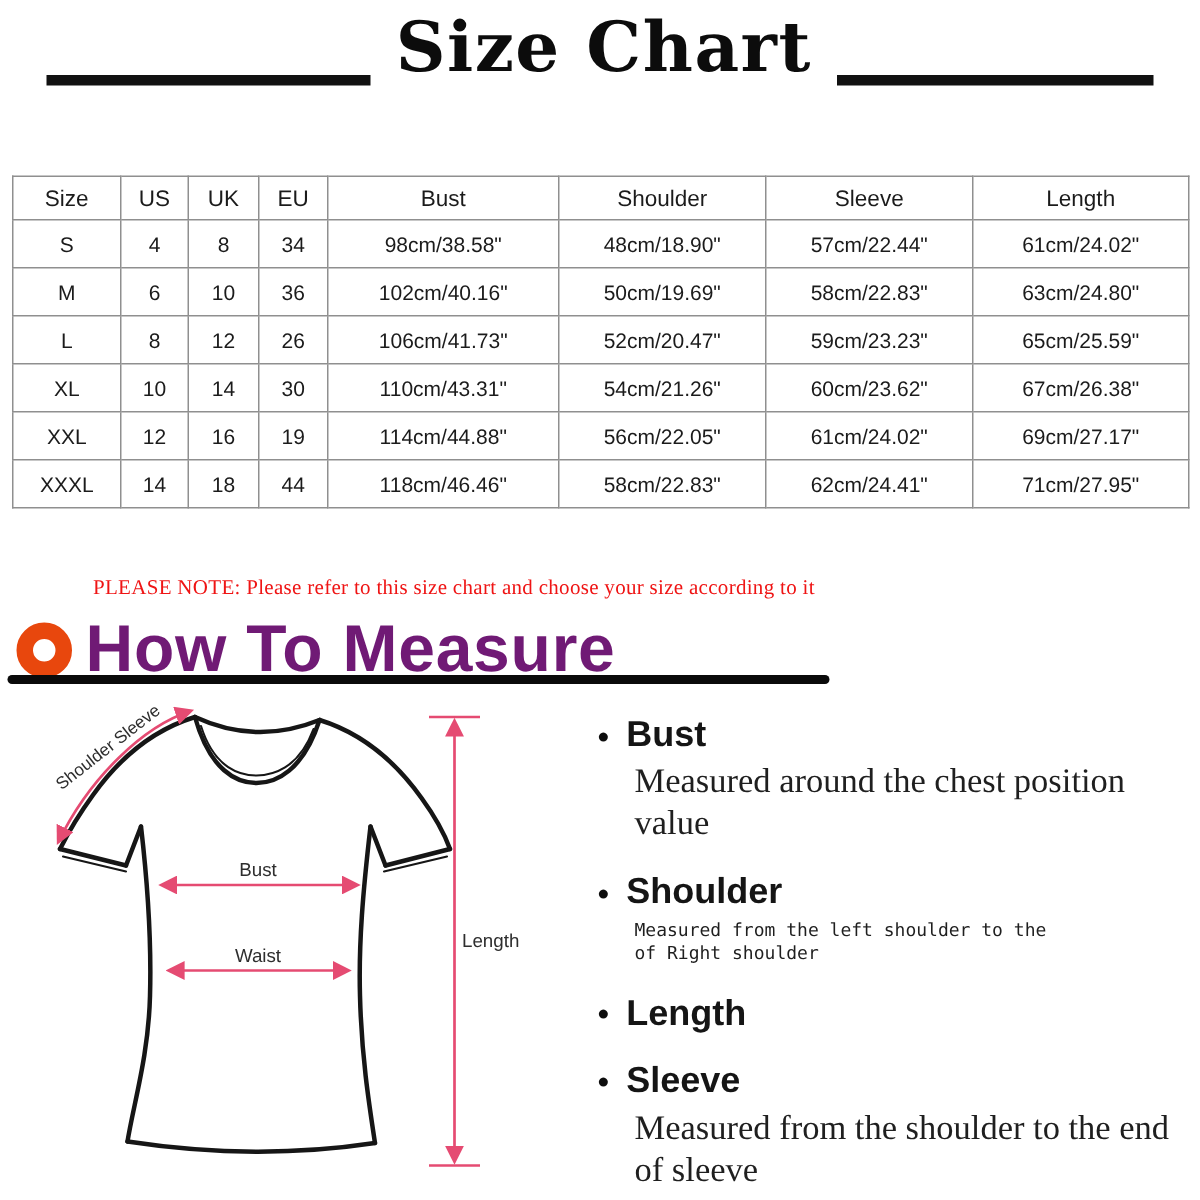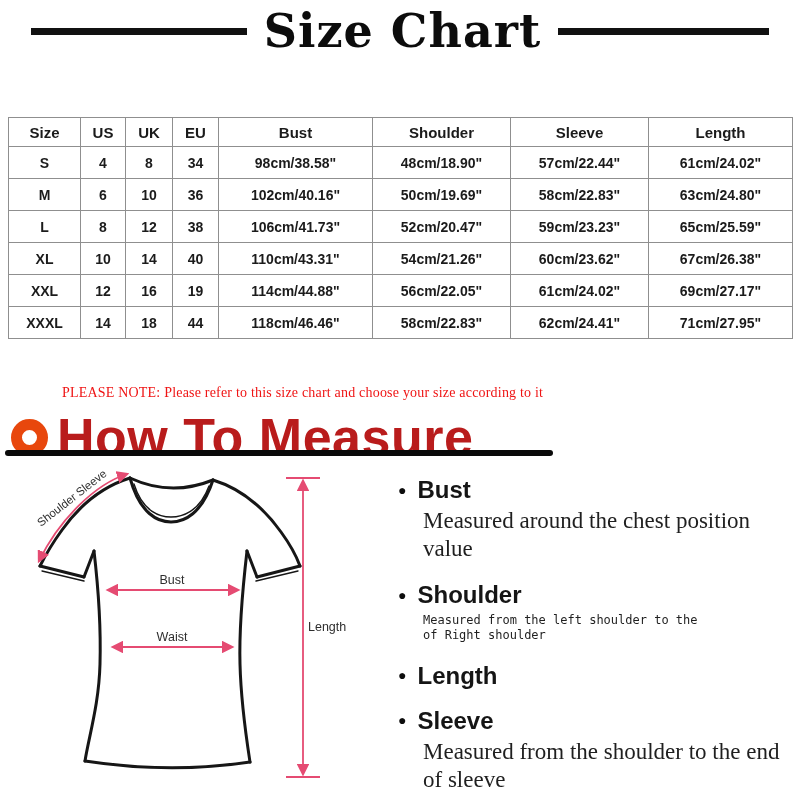--- a/index.html
+++ b/index.html
@@ -6,39 +6,39 @@
   body {
     width: 800px; height: 800px; background: #ffffff;
     font-family: "Liberation Sans", sans-serif;
     position: relative; overflow: hidden;
   }
   .page { position: absolute; inset: 0; }
 
   
   .title-row {
     position: absolute; top: 6px; left: 0; right: 0;
-    display: flex; align-items: center; justify-content: center; gap: 17px;
+    display: flex; align-items: flex-end; justify-content: center; gap: 17px;
   }
   .title-line { height: 7px; background: #111; }
   .title-line.left  { width: 216px; }
   .title-line.right { width: 211px; }
   .title-text {
     font-family: "DejaVu Serif", serif; font-weight: 700;
     font-size: 46px; color: #0c0c0c; letter-spacing: 1px; line-height: 1.1;
     white-space: nowrap;
   }
 
   
   table.size-table {
     position: absolute; top: 117px; left: 8px; width: 784px;
     border-collapse: collapse; table-layout: fixed; background: #fff;
   }
   .size-table th, .size-table td {
     border: 1px solid #8f8f8f; text-align: center; vertical-align: middle;
-    font-weight: 700; color: #1b1b1b; padding: 0; overflow: hidden;
+    font-weight: 400; color: #1b1b1b; padding: 0; overflow: hidden;
   }
   .size-table th { height: 28px; font-size: 15px; }
   .size-table td { height: 31px; font-size: 14px; }
 
   
   .note {
     position: absolute; top: 385px; left: 62px;
     font-family: "Liberation Serif", serif; font-size: 14px;
     letter-spacing: 0.2px; color: var(--note, #ef1414); white-space: nowrap;
   }
@@ -46,21 +46,21 @@
   
   .measure-head {
     position: absolute; top: 411px; left: 11px;
     display: flex; align-items: center; gap: 9px;
   }
   .ring {
     width: 15px; height: 15px; border-radius: 50%;
     border: 11px solid var(--accent, #e8470d); background: #fff;
   }
   .measure-title {
-    font-size: 52px; font-weight: 900; color: #b91c1c;
+    font-size: 44px; font-weight: 900; color: #701a75;
     letter-spacing: 0.5px; line-height: 1; white-space: nowrap;
   }
   .rule {
     position: absolute; top: 450px; left: 5px; width: 548px; height: 6px;
     background: #0a0a0a; border-radius: 3px;
   }
 
   
   svg.diagram { position: absolute; top: 464px; left: 0; }
   .tee   { stroke: #161616; stroke-width: 3; fill: none;
@@ -142,31 +142,31 @@
           <td>36</td>
           <td>102cm/40.16"</td>
           <td>50cm/19.69"</td>
           <td>58cm/22.83"</td>
           <td>63cm/24.80"</td>
         </tr>
         <tr>
           <td>L</td>
           <td>8</td>
           <td>12</td>
-          <td>38</td>
+          <td>26</td>
           <td>106cm/41.73"</td>
           <td>52cm/20.47"</td>
           <td>59cm/23.23"</td>
           <td>65cm/25.59"</td>
         </tr>
         <tr>
           <td>XL</td>
           <td>10</td>
           <td>14</td>
-          <td>40</td>
+          <td>30</td>
           <td>110cm/43.31"</td>
           <td>54cm/21.26"</td>
           <td>60cm/23.62"</td>
           <td>67cm/26.38"</td>
         </tr>
         <tr>
           <td>XXL</td>
           <td>12</td>
           <td>16</td>
           <td>19</td>

